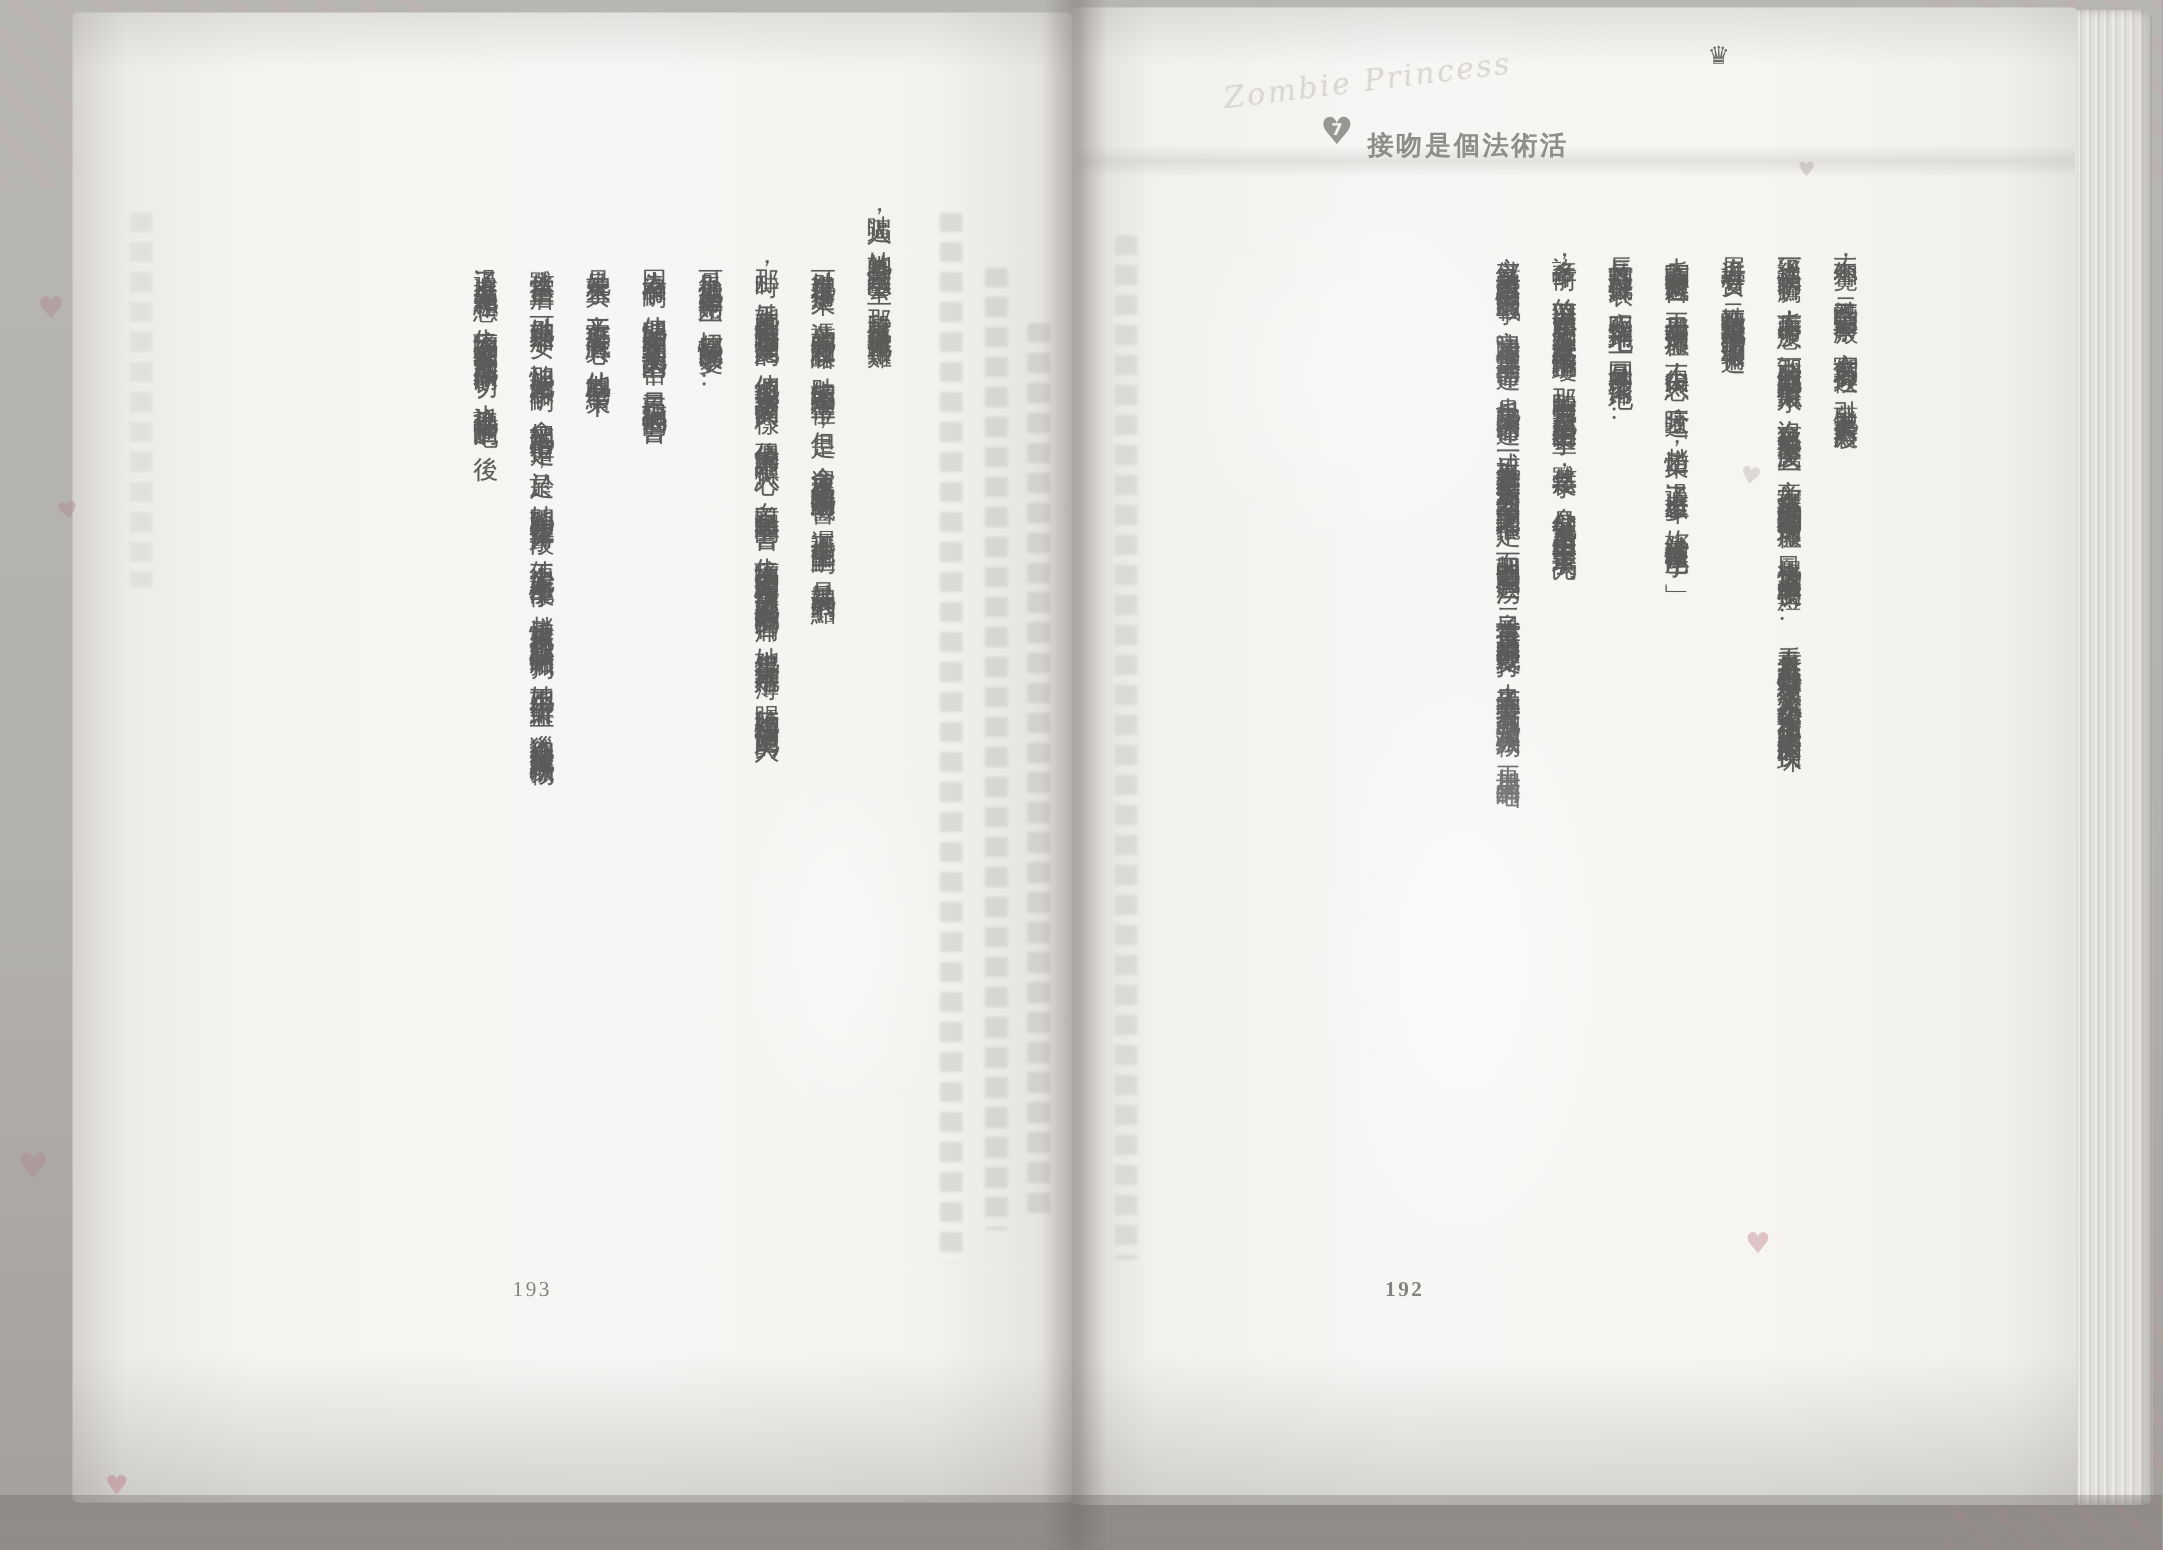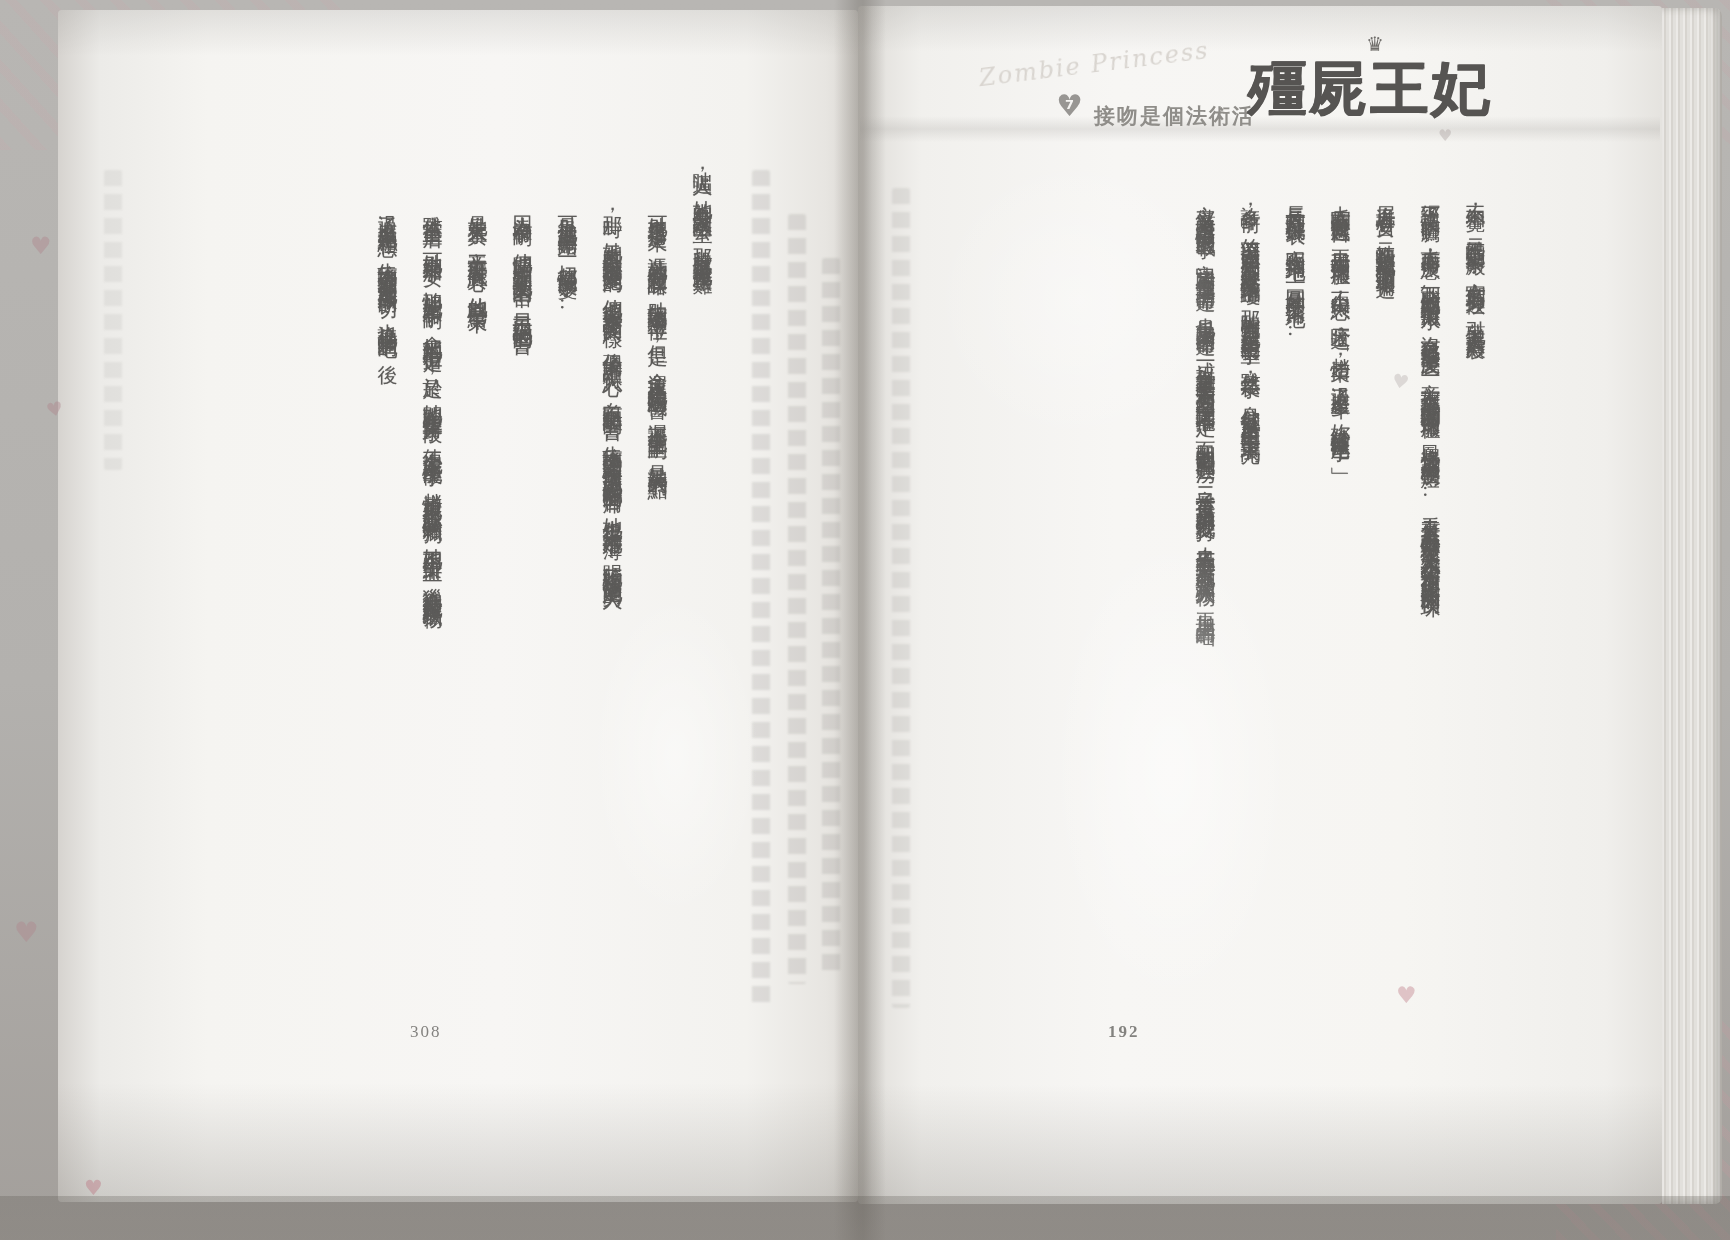--- a/index.html
+++ b/index.html
@@ -97,32 +97,31 @@
     <div class="ptext t193">
       <p class="cont">咄逼人，她的身分又是敵國公主，那段歲月真是過得尤為艱難！</p>
       <p>可她還是撐了過來，憑著她的智慧和謀略，助朱璃臨瓊登上帝位。但是，命運永遠不給她喘息的機會，遲遲不能生下皇嗣，是她最大的弱點。</p>
       <p>那時，她天真的以為朱璃臨瓊是愛她的。他們也曾像許多相愛的人一樣，傻傻的許下「願得一人心，白首不相離」的誓言。朱璃臨瓊的溫柔和深情撫慰了她去國離鄉的苦痛，她也覺得上天待她不薄，賜給她這樣一個愛她的男人。</p>
       <p>可是從他當上皇帝開始，一切都慢慢的改變了……</p>
       <p>因為沒有子嗣，他便開始頻頻走動到其他女人的宮中，早已不記得他們的誓言。</p>
       <p>是她太天真了，帝王怎麼可能有真心？他的心早已給了天下！</p>
       <p>雖然當上皇后，可她卻更加不安，怕那些妃嬪有了子嗣，會把她的后位搶走。於是，她開始在後宮弄手段，使不少妃嬪不能懷孕。趙惜柔就是那條忠心耿耿的獵狗，她不用手染鮮血，獵狗會去替她解決獵物。</p>
       <p>過了這麼多年她總在想，朱璃臨瓊到底知不知道她所做的一切？也許他是知道的吧，後</p>
     </div>
-    <div class="pnum l">308</div>
+    <div class="pnum l">193</div>
   </div>
 
   <div class="page right">
     <div class="hdr-script">Zombie Princess</div>
     <div class="hdr-badge">
       <span class="badge-num">7</span>
     </div>
     <div class="hdr-sub">接吻是個法術活</div>
     <div class="hdr-title">
       <span class="crown">♛</span>
-      <span>殭屍王妃</span>
     </div>
     <div class="ptext t192">
       <p>不知不覺，元皓已走到了寧泰殿，宮女們躬身迎候，引著他走入太后寢殿。</p>
       <p>經過這一天的折騰，太后面帶疲憊，卸下殘妝的她顯得清柔似水，沒有往日那般華美凌厲，一旁衣架上搭著那件絢爛的夜明珠禮服，鳳榻邊還放著那盞夜明燈……看來太后是真心喜歡那綴在衣服上大大小小錯落如滾在荷葉上的水滴般的夜明珠。</p>
       <p>屏退所有宮女，元皓把對趙太妃母子的猜測稟報一遍。</p>
       <p>太后聞聽後凝起鳳目，再看那夜明珠禮服，不由得大怒，咬牙道：「趙惜柔，過了這麼多年，妳終於露出狐狸尾巴了！」</p>
       <p>長長的蔻丹扯破錦衣，夜明燈摔到地上，圓圓的珠子滾落一地……</p>
       <p>許多年前，竺凌羽以南虞和親公主的身分嫁給先帝朱璃臨瓊，那時的先帝還只是妃嬪所生的長皇子。雖然是長子，身分卻低於皇后所生的二皇子朱璃禹光。</p>
       <p>立儲之爭向來是宮中最慘烈的戰爭，它決定的不僅僅是皇子的命運，也是未來國家的命運。成祖一直在雅重的大皇子和勇烈的二皇子之間搖擺不定，而朝中的勢利風起雲湧，二皇子背後是皇后娘家的外戚支持，大皇子的支持者只有本朝一些溫和派人物，再加上皇后的咄</p>
     </div>

